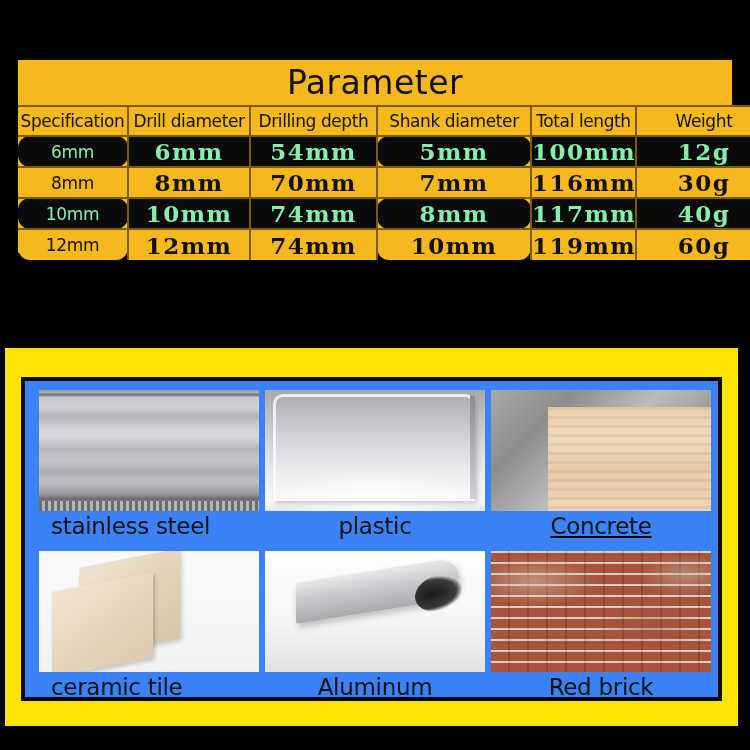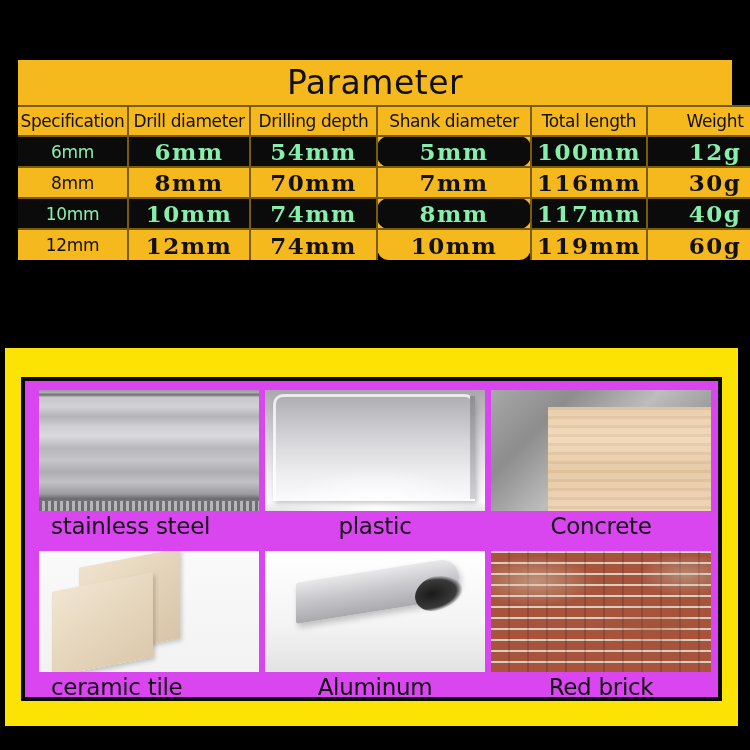--- a/index.html
+++ b/index.html
@@ -49,27 +49,28 @@
     display: table-cell;
     border-left: 2px solid #7a5c08;
     border-top: 2px solid #7a5c08;
     vertical-align: middle;
     text-align: center;
     box-sizing: border-box;
     height: 31px;
   }
   .param-cell:first-child {
     border-left: none;
+    border-radius: 12px;
   }
   
   .c0 { width: 110px; }
   .c1 { width: 122px; text-align: center; }
   .c2 { width: 127px; }
   .c3 { width: 154px; border-radius: 12px; }
-  .c4 { width: 116px; }
+  .c4 { width: 105px; }
   .c5 { width: 135px; }
 
   .header-row .param-cell {
     background: #F5B81D;
     color: #111111;
     font-size: 17px;
     font-family: "DejaVu Sans", sans-serif;
     letter-spacing: -0.4px;
     height: 30px;
   }
@@ -104,36 +105,36 @@
     box-sizing: border-box;
   }
   .mat-inner {
     position: absolute;
     left: 16px;
     top: 29px;
     width: 701px;
     height: 324px;
     border: 4px solid #0A0A0A;
     box-sizing: border-box;
-    background: #d946ef;
+    background: #3b82f6;
   }
   .mat-grid {
     position: absolute;
     left: 14px;
     top: 9px;
     width: 672px;
     height: 306px;
   }
   .mat-cell {
     position: absolute;
     width: 220px;
   }
   .mat-cell.col0 { left: 0px; }
   .mat-cell.col1 { left: 226px; }
-  .mat-cell.col2 { left: 452px; }
+  .mat-cell.col2 { left: 452px; text-decoration: underline; }
   .mat-cell.row0 { top: 0px; }
   .mat-cell.row1 { top: 161px; }
 
   .mat-img {
     width: 220px;
     height: 121px;
     display: block;
     overflow: hidden;
     position: relative;
     background: #f0f0f0;

